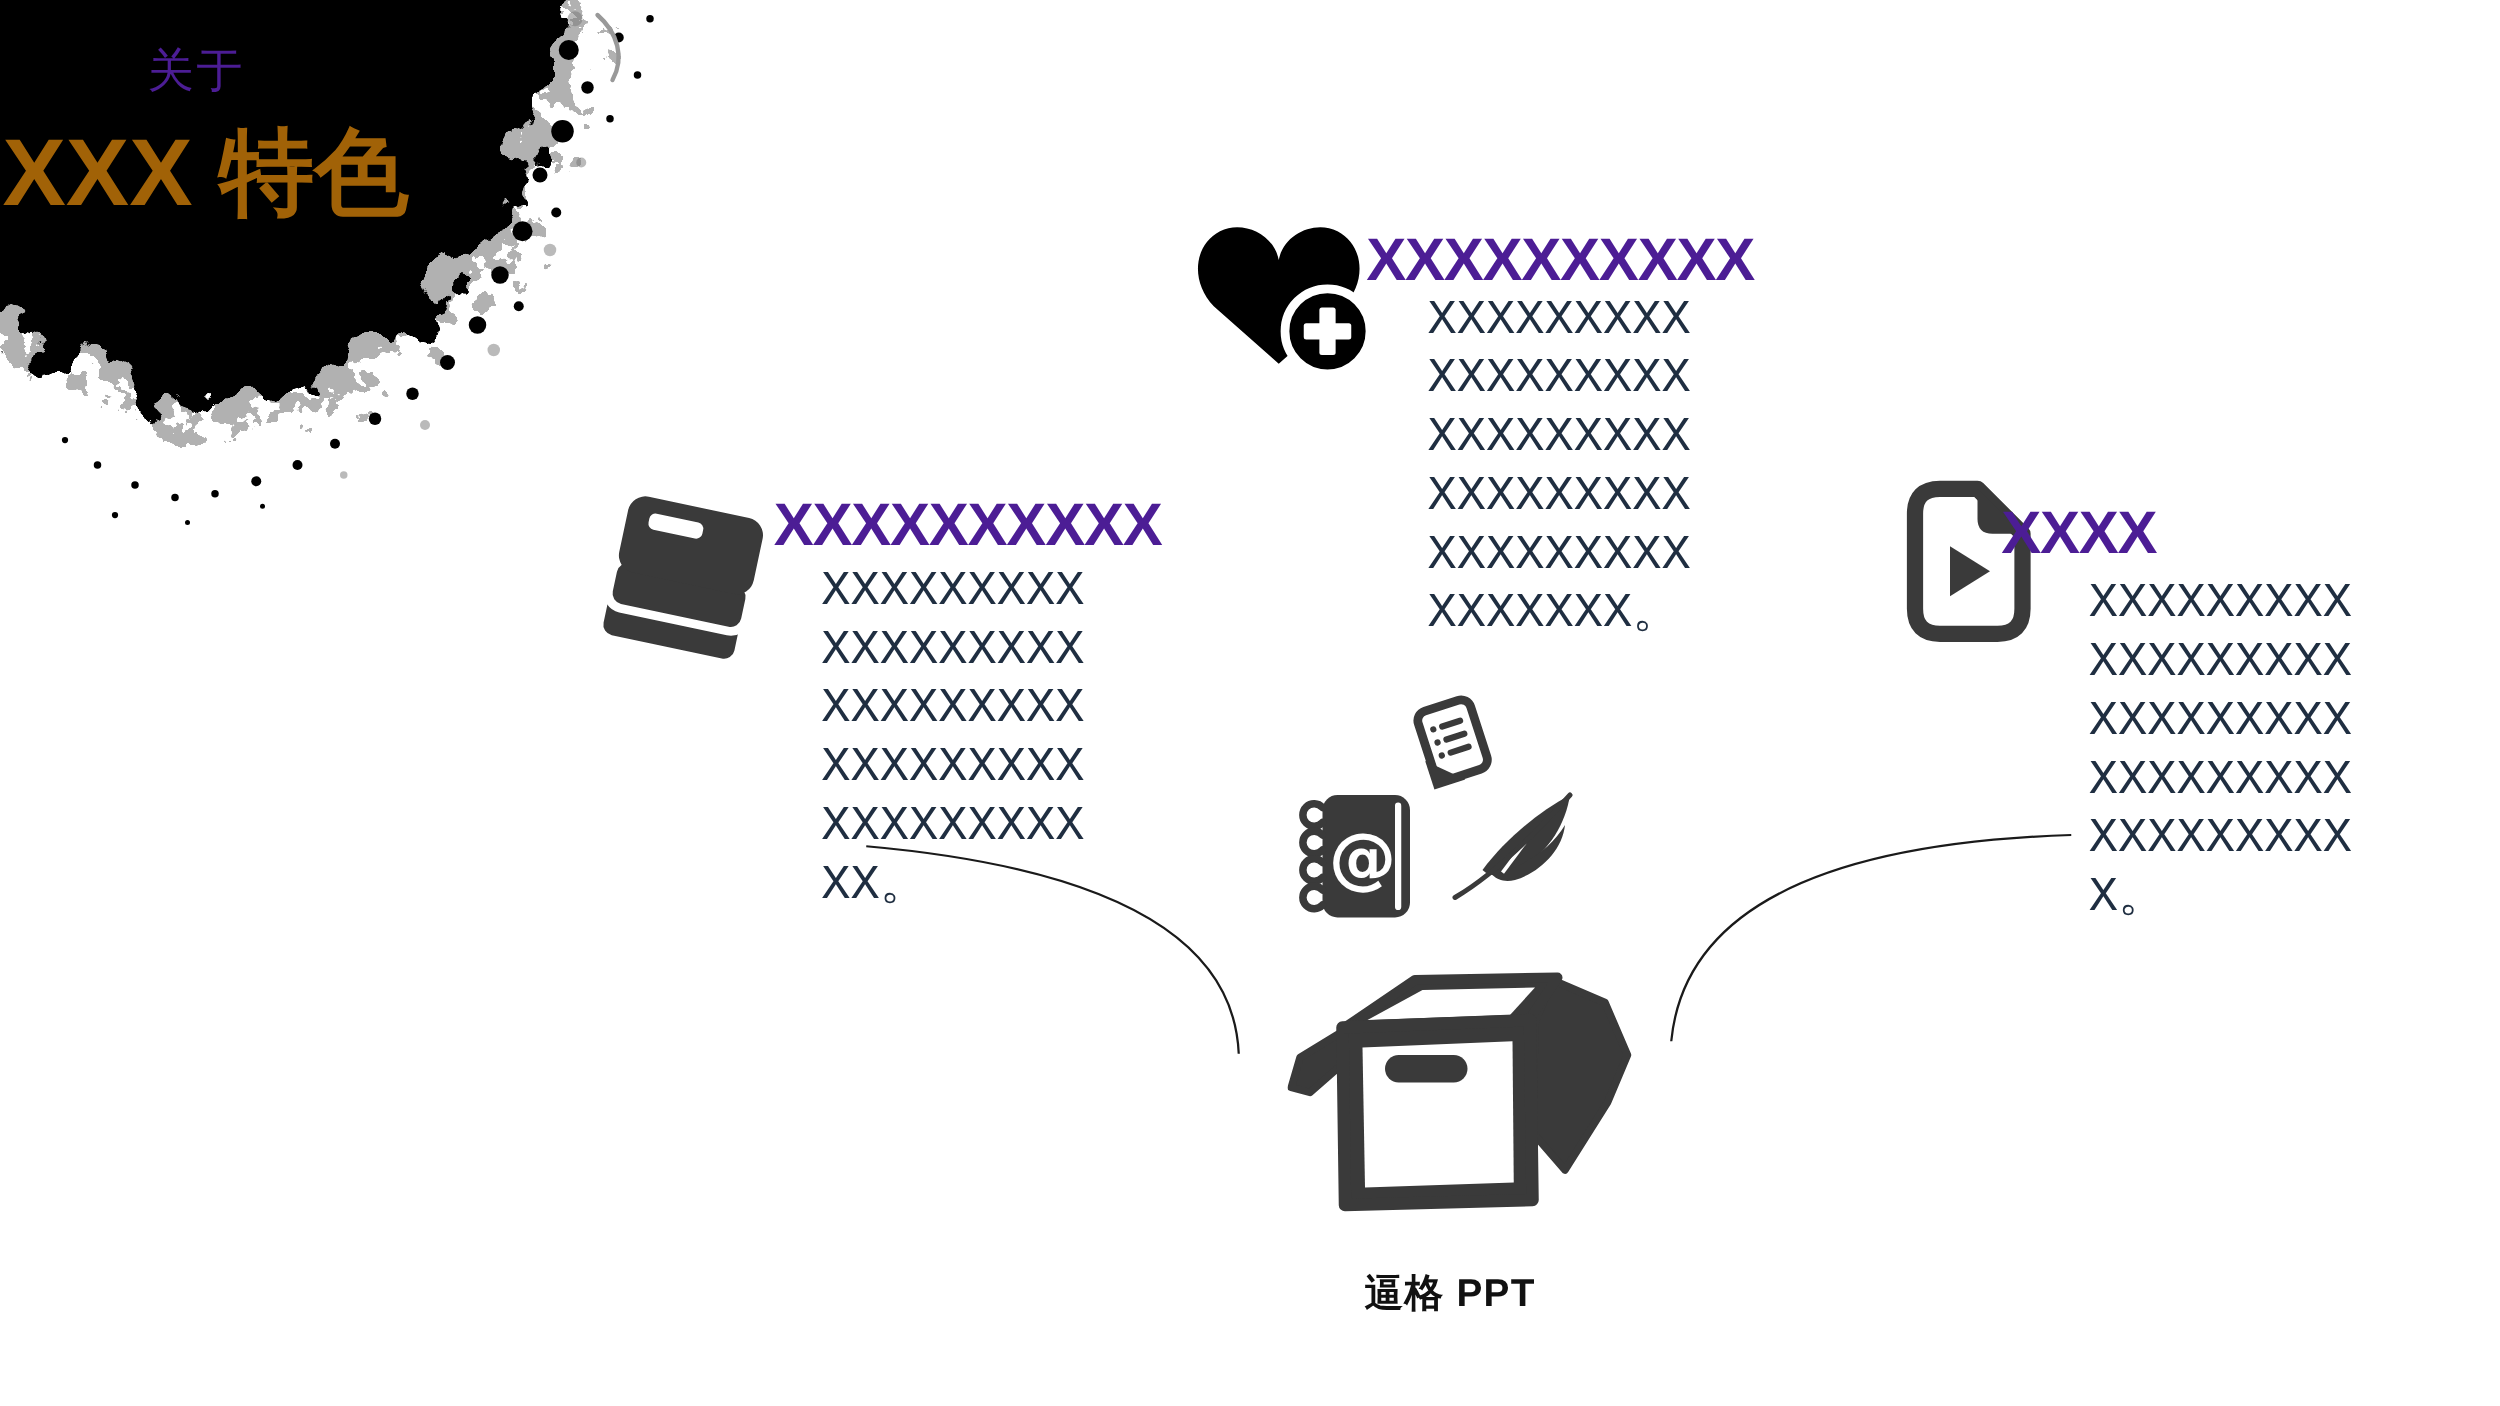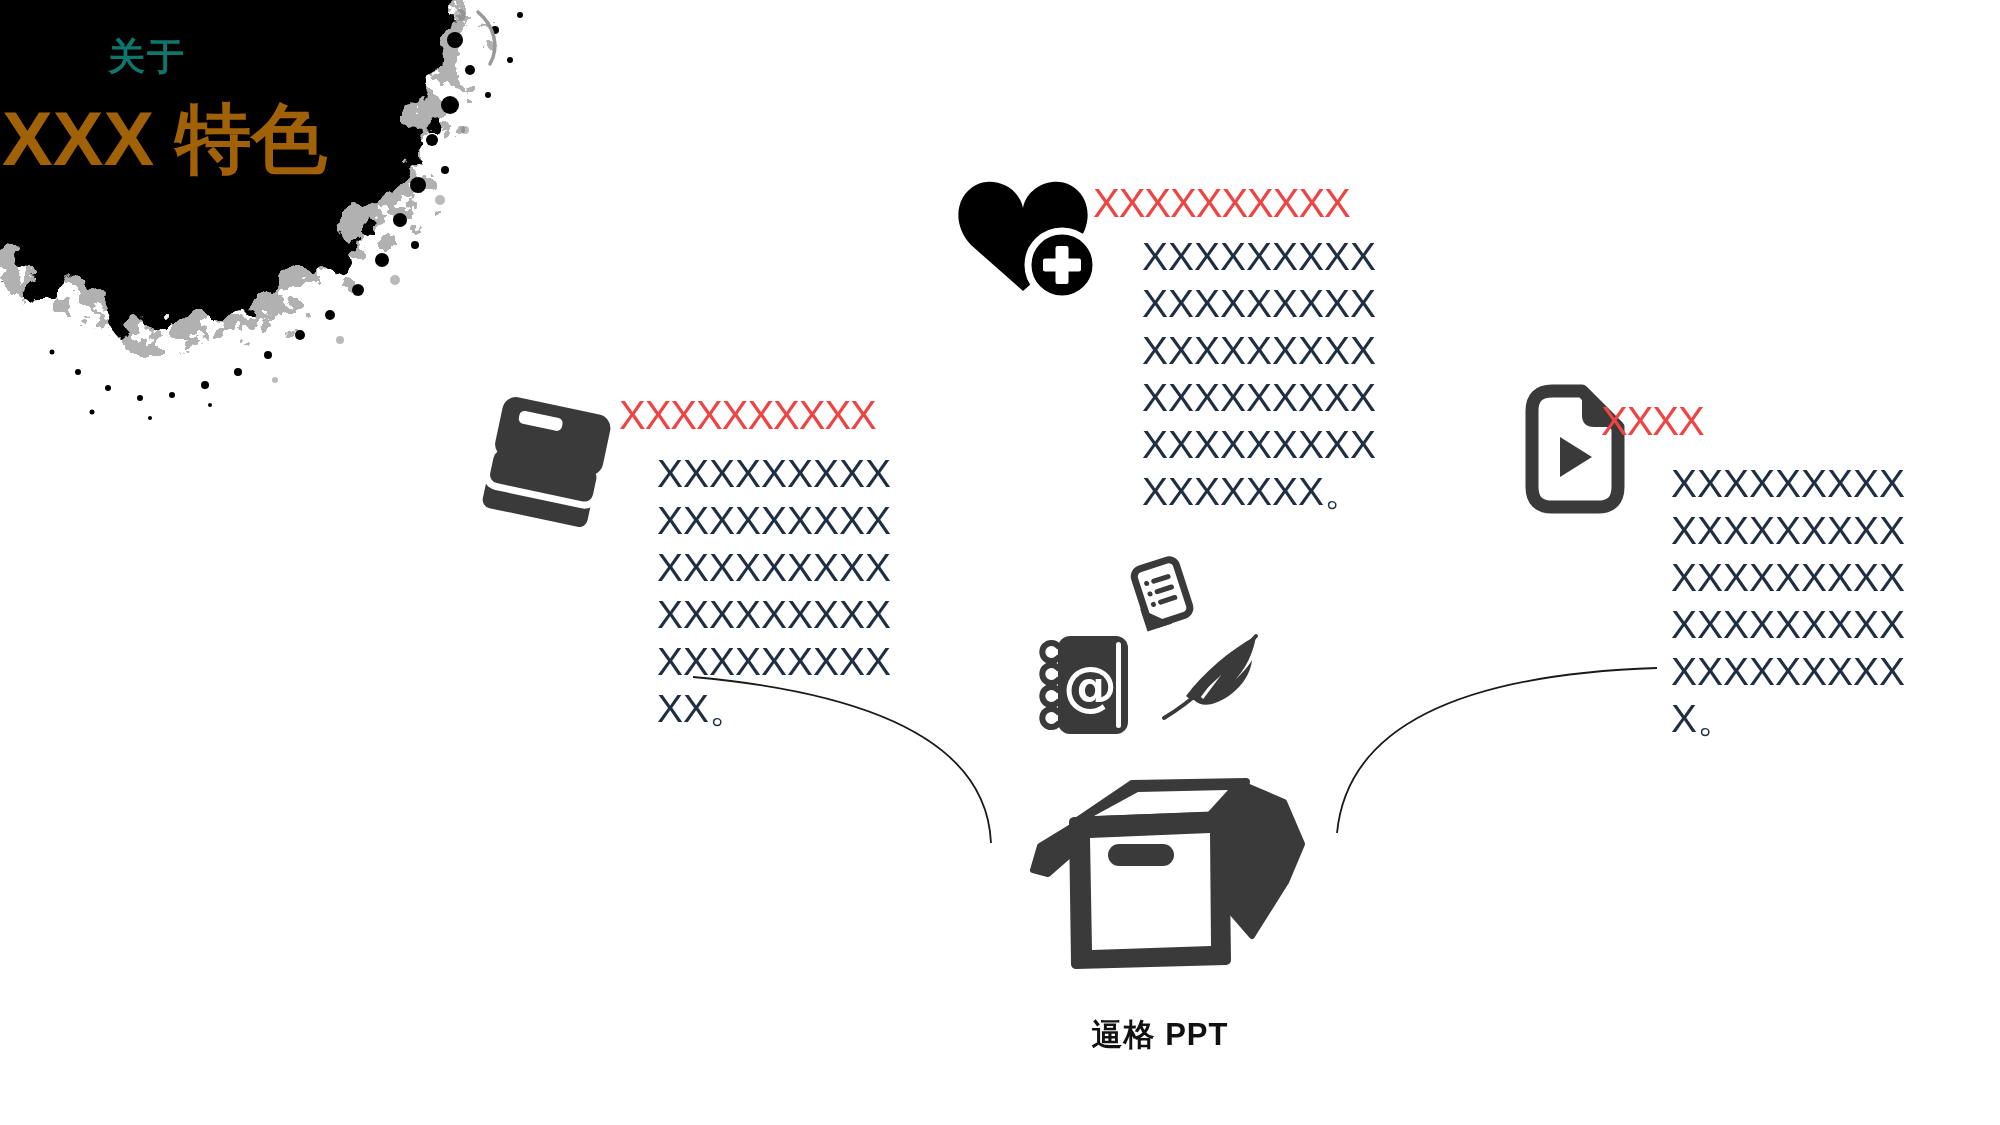--- a/index.html
+++ b/index.html
@@ -4,33 +4,33 @@
 <style>
   html,body{margin:0;padding:0;background:#fff;}
   .slide{
     position:relative;width:2000px;height:1125px;background:#ffffff;overflow:hidden;
     font-family:"Liberation Sans", sans-serif;
   }
   .abs{position:absolute;}
   
   .ink-wrap{left:0;top:0;width:620px;height:500px;}
   .eyebrow{
-    left:108px;top:32px;font-size:37px;font-weight:bold;color:#0f766e;z-index:5;
+    left:118px;top:32px;font-size:37px;font-weight:normal;color:#4c1d95;z-index:5;
     letter-spacing:2px;
   }
   .page-title{
     left:2px;top:98px;font-size:76px;font-weight:bold;color:#a16207;z-index:5;
     line-height:82px;letter-spacing:0px;white-space:nowrap;
   }
   
   .feature-heading{
-    font-size:40px;font-weight:normal;color:#ef4444;letter-spacing:-1px;white-space:nowrap;z-index:3;
+    font-size:48px;font-weight:bold;color:#4c1d95;letter-spacing:-1px;white-space:nowrap;z-index:3;
   }
   .feature-body{
-    font-size:39px;line-height:47px;color:#1f2e41;white-space:pre-line;z-index:3;
+    font-size:39px;line-height:47px;color:#1f2e41;white-space:pre-line;z-index:3;font-family:Liberation Mono, monospace;
   }
   .h1{left:619px;top:393px;}
   .b1{left:657px;top:450px;}
   .h2{left:1093px;top:181px;}
   .b2{left:1142px;top:233px;}
   .h3{left:1601px;top:399px;}
   .b3{left:1671px;top:460px;}
   .icon{z-index:3;}
   .books-pos{left:474px;top:388px;}
   .heart-pos{left:942px;top:170px;}

